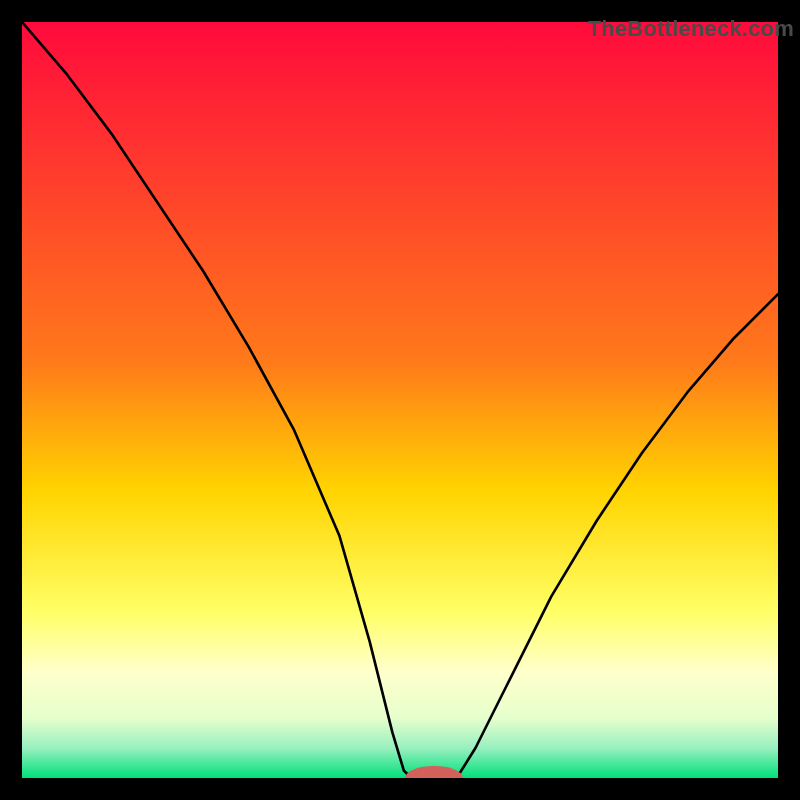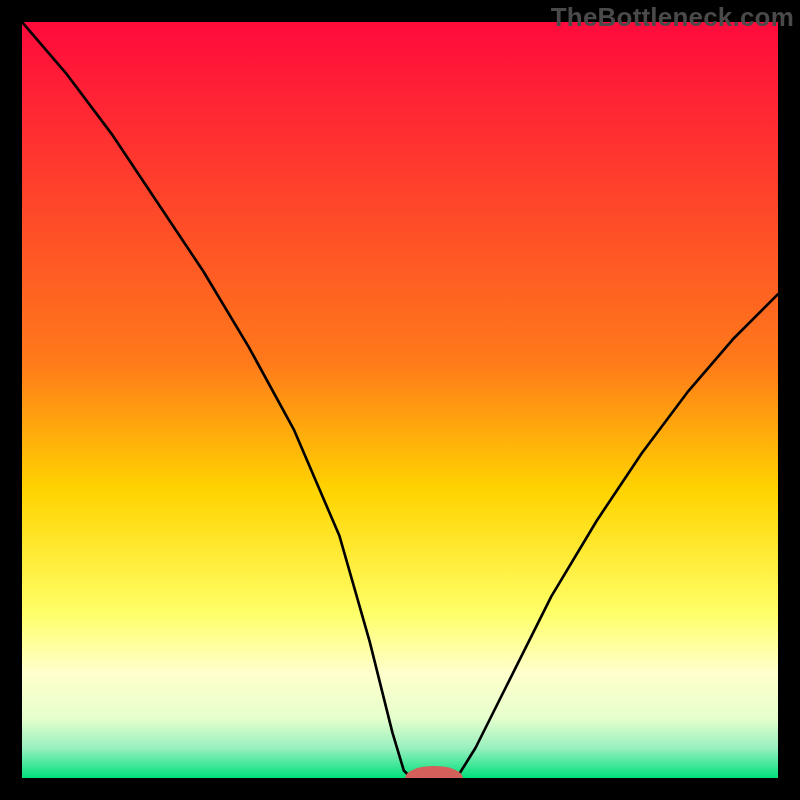--- a/index.html
+++ b/index.html
@@ -20,24 +20,24 @@
   .plot-area {
     position: absolute;
     left: 22px;
     top: 22px;
     width: 756px;
     height: 756px;
     overflow: hidden;
   }
   .watermark {
     position: absolute;
-    top: 2px;
+    top: 16px;
     right: 6px;
     color: #4a4a4a;
-    font-size: 26px;
+    font-size: 22px;
     font-weight: 600;
     letter-spacing: 0.2px;
     user-select: none;
   }
   svg { display: block; }
 </style>
 </head>
 <body>
 
 <div class="frame">

